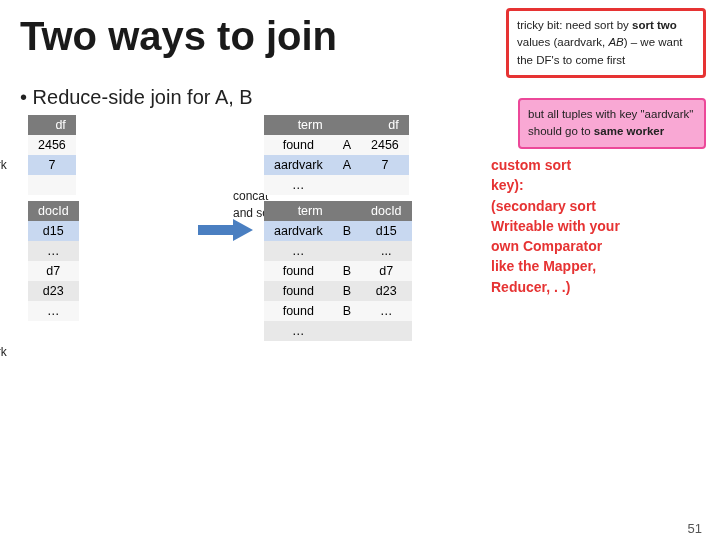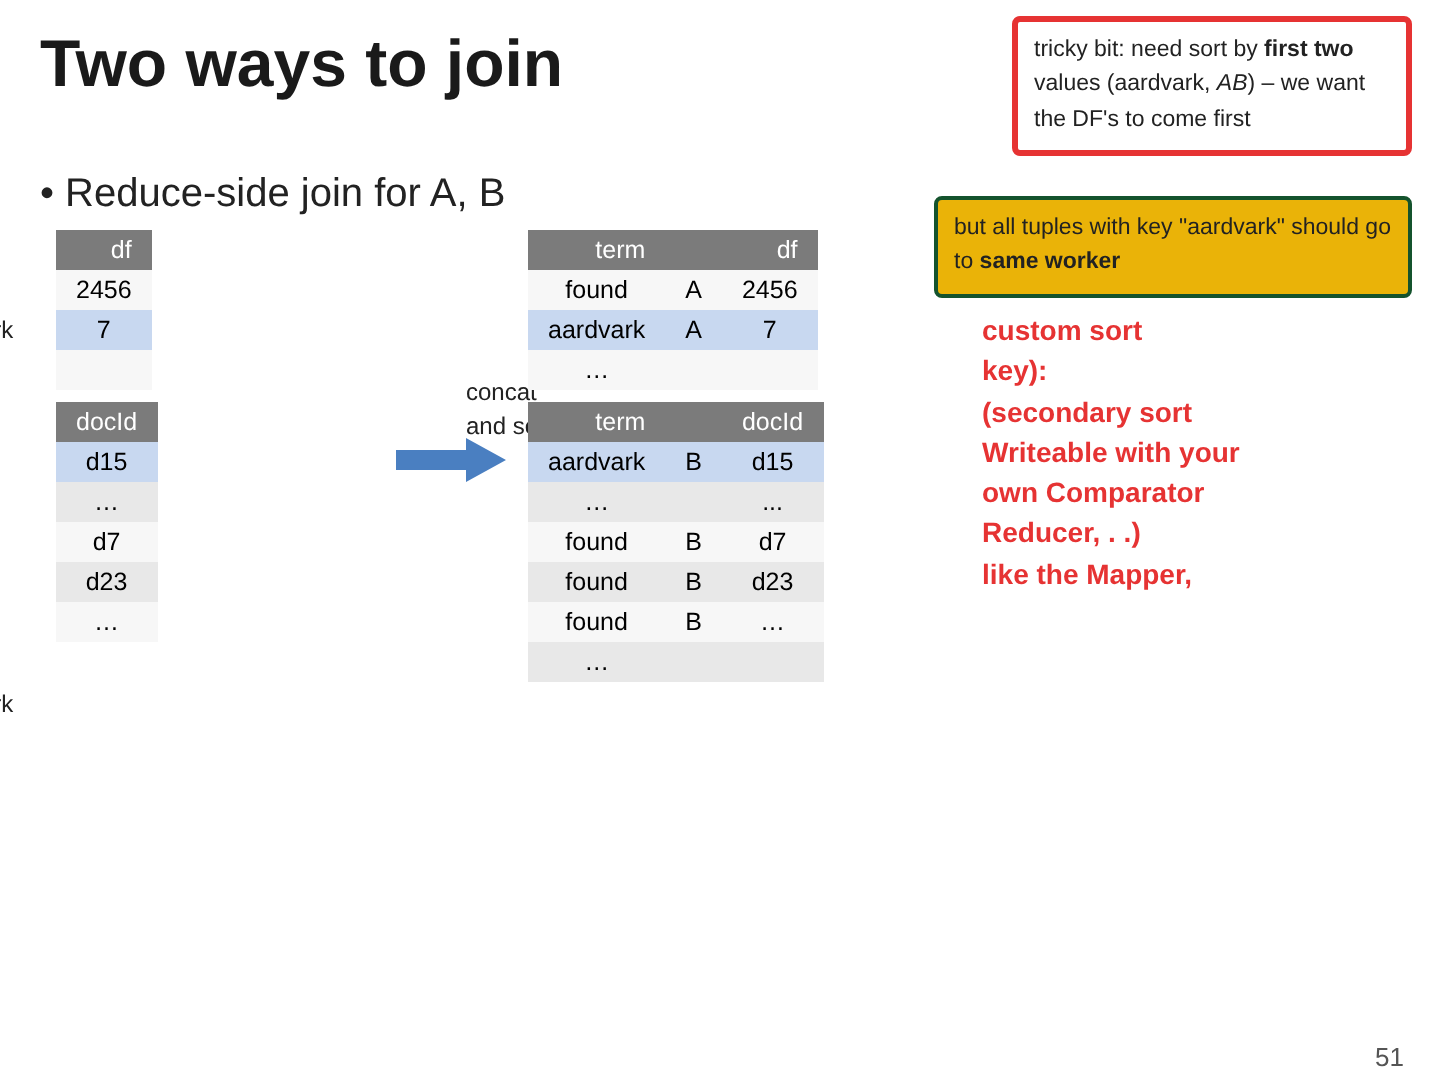--- a/index.html
+++ b/index.html
@@ -11,21 +11,21 @@
       font-size: 13px;
       overflow: hidden;
       position: relative;
     }
 
     
     .title {
       position: absolute;
       top: 14px;
       left: 20px;
-      font-size: 33px;
+      font-size: 40px;
       font-weight: bold;
       color: #1a1a1a;
       line-height: 1.1;
     }
 
     
     .callout-top {
       position: absolute;
       top: 8px;
       right: 14px;
@@ -38,24 +38,24 @@
       line-height: 1.5;
       color: #222;
     }
     .callout-top strong { font-weight: bold; }
 
     
     .callout-mid {
       position: absolute;
       top: 98px;
       right: 14px;
-      width: 239px;
-      border: 2px solid #14532d;
+      width: 188px;
+      border: 2px solid #ec4899;
       border-radius: 4px;
-      background: #eab308;
+      background: #f9a8d4;
       padding: 6px 8px;
       font-size: 11.5px;
       line-height: 1.5;
       color: #222;
     }
 
     
     .bullet {
       position: absolute;
       top: 86px;
@@ -126,21 +126,21 @@
     tr:nth-child(odd) td { background: #f7f7f7; }
 
     .row-highlight td { background: #c8d8f0 !important; }
   </style>
 </head>
 <body>
 
 <div class="title">Two ways to join</div>
 
 <div class="callout-top">
-  <span>tricky bit: need sort by <strong>first two</strong> values (aardvark, <em>AB</em>) – we want the DF's to come first</span>
+  <span>tricky bit: need sort by <strong>sort two</strong> values (aardvark, <em>AB</em>) – we want the DF's to come first</span>
 </div>
 
 <div class="bullet">• Reduce-side join for A, B</div>
 
 <div class="callout-mid">
   <span>but all tuples with key "aardvark" should go to <strong>same worker</strong></span>
 </div>
 
 <div style="position:absolute; top:115px; left:28px;">
 
@@ -283,17 +283,17 @@
     </table>
   </div>
 </div>
 
 <div class="custom-sort">
   <div>custom sort</div>
   <div>key):</div>
   <div>(secondary sort</div>
   <div>Writeable with your</div>
   <div>own Comparator</div>
+  <div>like the Mapper,</div>
   <div>Reducer, . .)</div>
-  <div>like the Mapper,</div>
 </div>
 
 <div class="page-num">51</div>
 
 </body></html>

